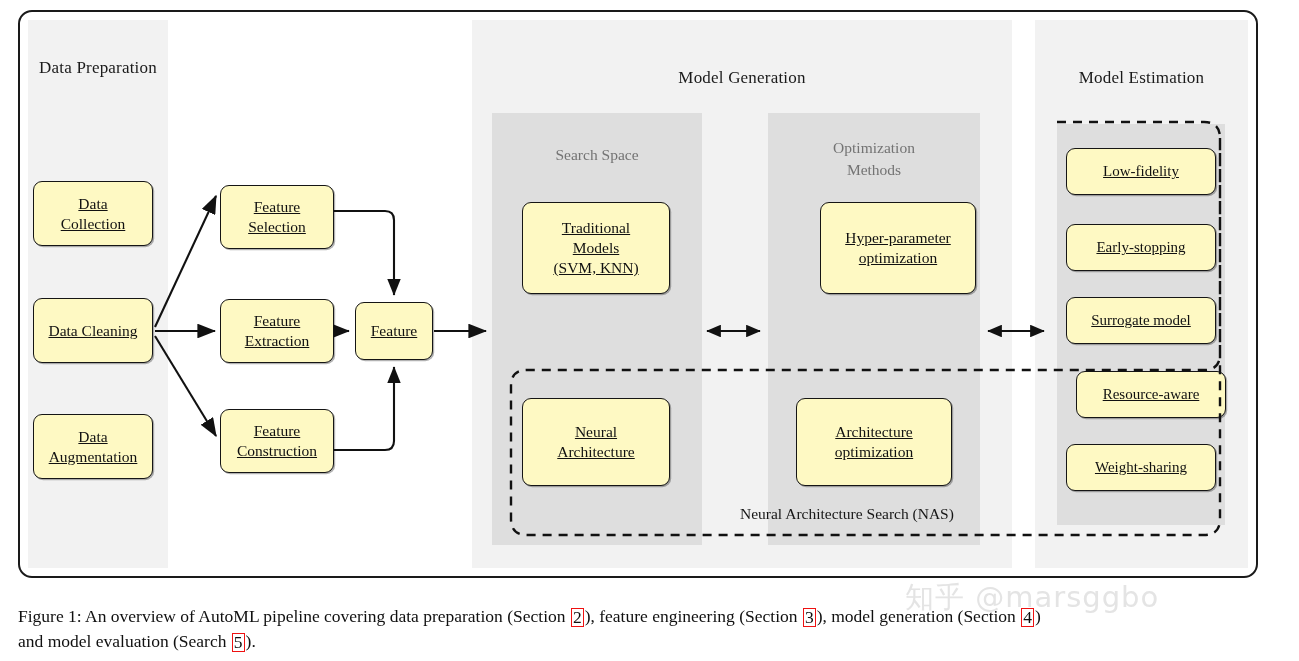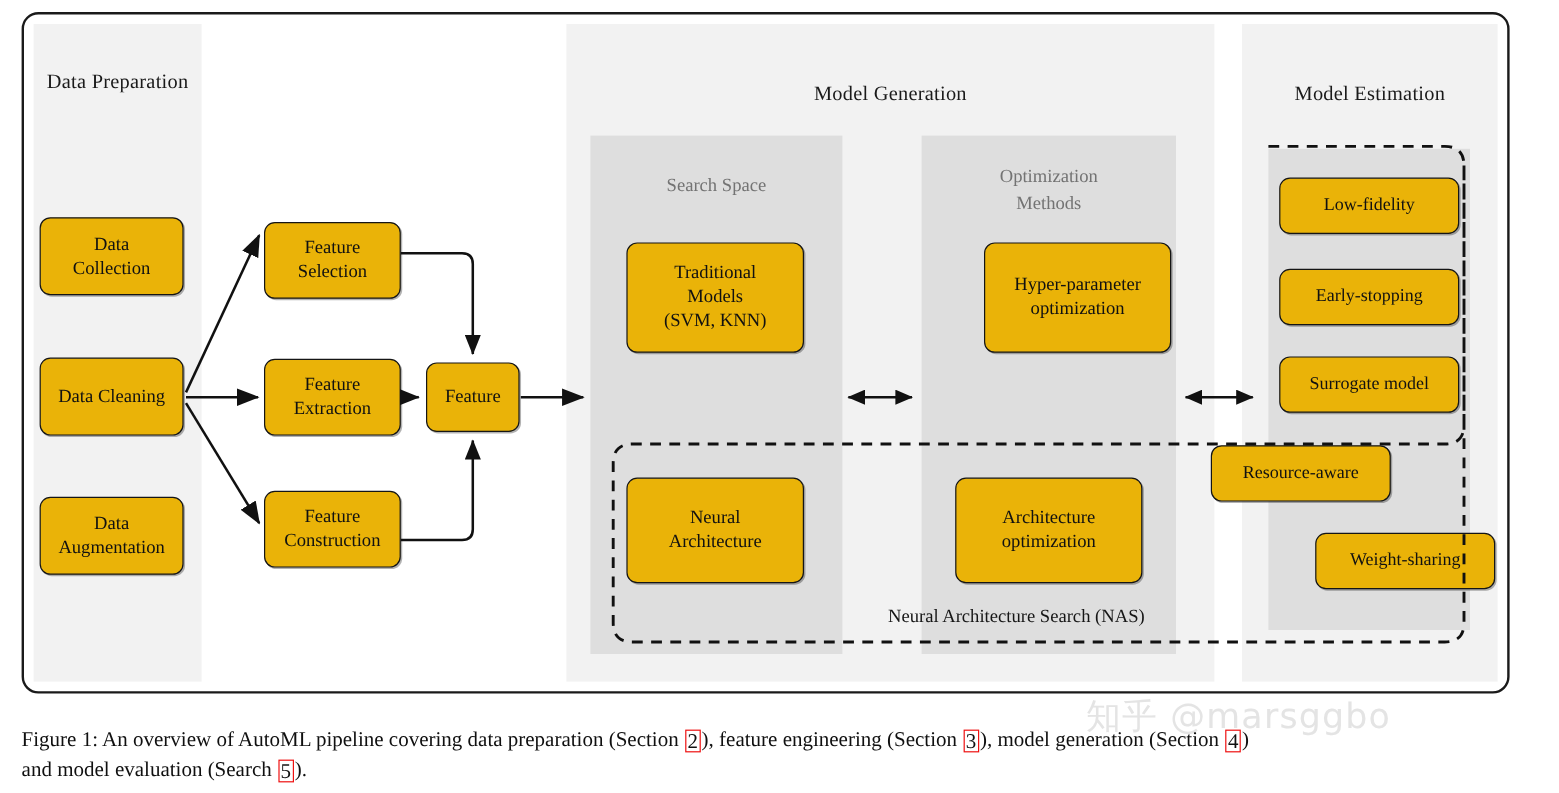--- a/index.html
+++ b/index.html
@@ -15,24 +15,24 @@
   .panel{position:absolute;background:#f2f2f2;box-sizing:border-box;}
   .panel-title{position:absolute;width:100%;text-align:center;font-size:17px;color:#1a1a1a;
       letter-spacing:.2px;}
 
   
   .subpanel{position:absolute;background:#dedede;box-sizing:border-box;}
   .subpanel-title{position:absolute;width:100%;text-align:center;font-size:15.5px;color:#737373;
       line-height:22px;}
 
   
-  .node{position:absolute;background:#eab308;border:1.7px solid #151515;border-radius:9px;
+  .node{position:absolute;background:#fef9c3;border:1.7px solid #151515;border-radius:9px;
       box-sizing:border-box;display:flex;align-items:center;justify-content:center;
       text-align:center;font-size:15.5px;line-height:20px;color:#111;
-      box-shadow:1.2px 1.2px 0 rgba(0,0,0,.30);padding:2px 4px;}
+      box-shadow:1.2px 1.2px 0 rgba(0,0,0,.30);padding:2px 4px;text-decoration:underline;}
   .node.small{font-size:15px;line-height:19px;}
 
   
   #vec{position:absolute;left:0;top:0;width:1299px;height:661px;pointer-events:none;}
 
   
   .flabel{position:absolute;font-size:15.5px;color:#161616;white-space:nowrap;}
 
   
   .caption{position:absolute;left:18px;top:604px;width:1268px;font-size:17.5px;
@@ -110,24 +110,24 @@
 
   <div class="node small" style="left:1066px;top:148px;width:150px;height:47px;">
     <span>Low-fidelity</span>
   </div>
   <div class="node small" style="left:1066px;top:224px;width:150px;height:47px;">
     <span>Early-stopping</span>
   </div>
   <div class="node small" style="left:1066px;top:297px;width:150px;height:47px;">
     <span>Surrogate model</span>
   </div>
-  <div class="node small" style="left:1009px;top:371px;width:150px;height:47px;">
+  <div class="node small" style="left:1076px;top:371px;width:150px;height:47px;">
     <span>Resource-aware</span>
   </div>
-  <div class="node small" style="left:1096px;top:444px;width:150px;height:47px;">
+  <div class="node small" style="left:1066px;top:444px;width:150px;height:47px;">
     <span>Weight-sharing</span>
   </div>
 
   <svg id="vec" viewBox="0 0 1299 661" xmlns="http://www.w3.org/2000/svg">
     <defs>
       <marker id="ah" markerWidth="9" markerHeight="7" refX="8.4" refY="3.5" orient="auto" markerUnits="strokeWidth">
         <path d="M0,0 L9,3.5 L0,7 z" fill="#111"></path>
       </marker>
       <marker id="ahs" markerWidth="8" markerHeight="6.4" refX="7.6" refY="3.2" orient="auto" markerUnits="strokeWidth">
         <path d="M0,0 L8,3.2 L0,6.4 z" fill="#111"></path>

